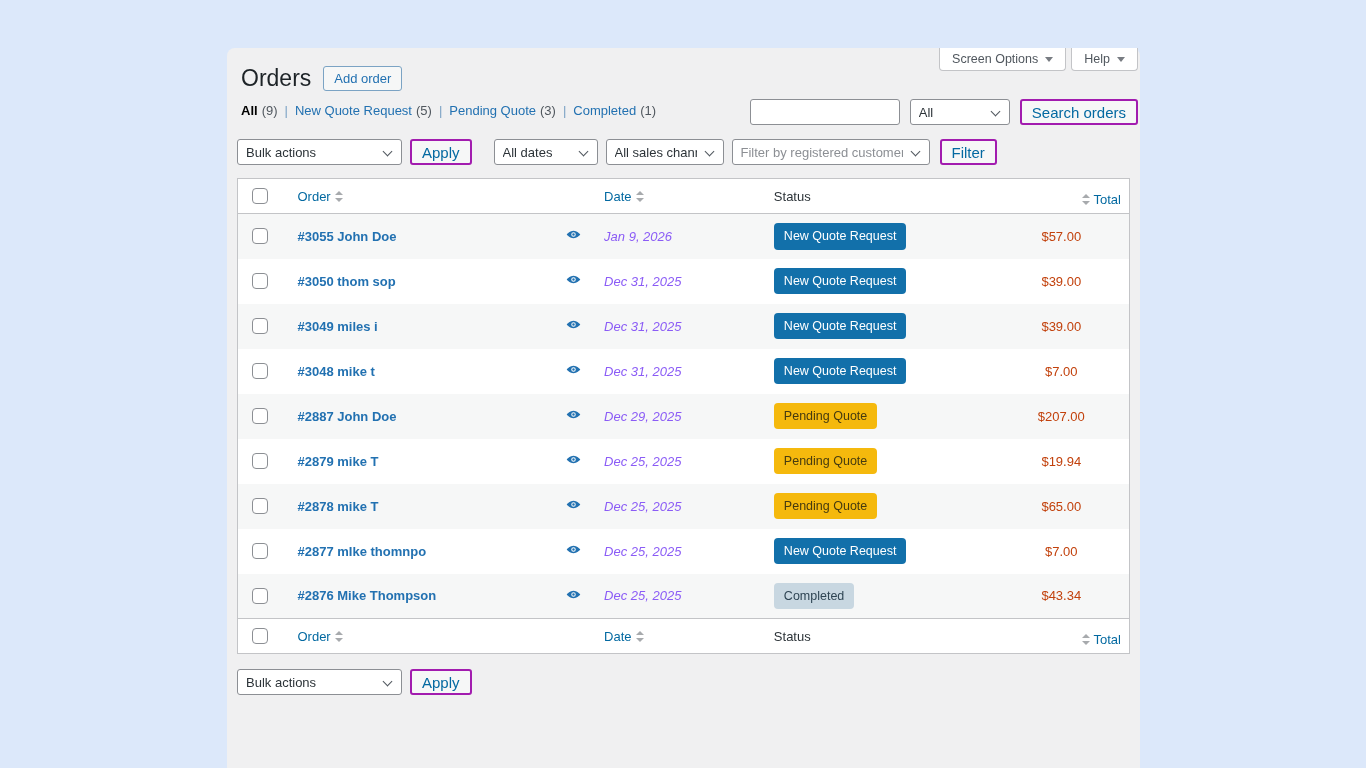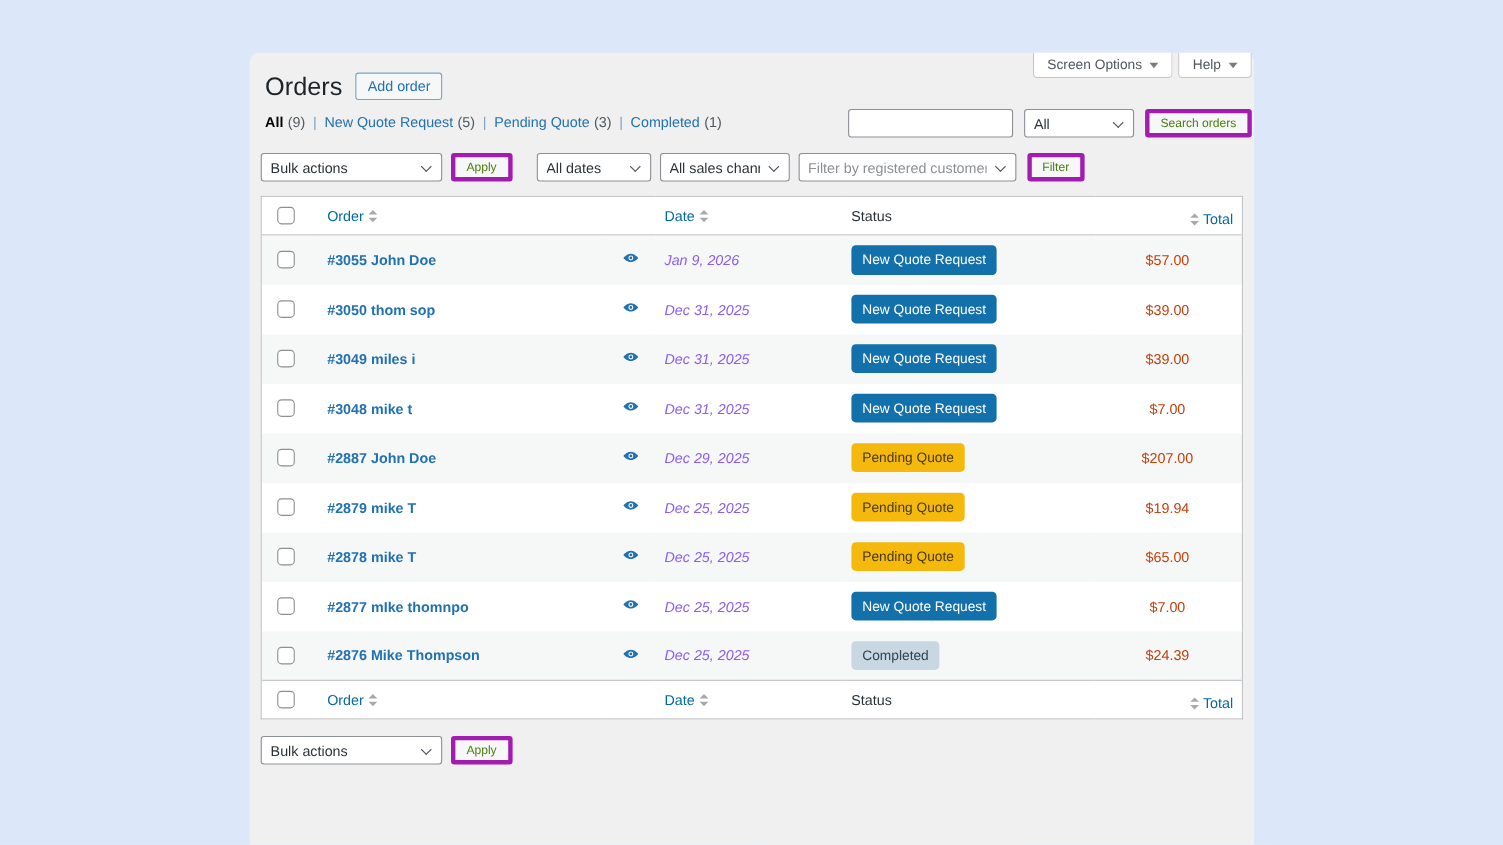--- a/index.html
+++ b/index.html
@@ -50,22 +50,22 @@
     transform:rotate(45deg); pointer-events:none;
   }
   select {
     appearance:none; -webkit-appearance:none; -moz-appearance:none;
     background:#fff; border:1px solid #8c8f94; border-radius:3px;
     height:26px; padding:0 26px 0 8px; font-family:inherit; font-size:13px; color:#2c3338;
     cursor:pointer;
   }
   .placeholder-select { color:#8c8f94; }
   .wp-button {
-    background:#f6f7f7; border:4px solid #a21caf; color:#4d7c0f;
-    border-radius:3px; height:26px; padding:0 10px; font-family:inherit; font-size:11px;
+    background:#f6f7f7; border:2px solid #a21caf; color:#0369a1;
+    border-radius:3px; height:26px; padding:0 10px; font-family:inherit; font-size:15px;
     cursor:pointer;
   }
   .ml8 { margin-left:8px; }
   .ml10 { margin-left:10px; }
   .ml22 { margin-left:22px; }
   
   .tablenav-top { position:absolute; left:10px; top:91px; display:flex; align-items:center; }
   .tablenav-bottom { position:absolute; left:10px; top:621px; display:flex; align-items:center; }
   .bulk-select { width:165px; }
   .dates-select { width:104px; }
@@ -374,21 +374,21 @@
     <td><a href="#" class="order-link">#2876 Mike Thompson</a></td>
     <td class="eye-cell">
       <span class="eye-btn">
         <svg width="15" height="15" viewBox="0 0 24 24" fill="#2271b1" aria-hidden="true">
           <path d="M12 6C6.6 6 2.3 10.6 1.2 12c1.1 1.4 5.4 6 10.8 6s9.7-4.6 10.8-6C21.7 10.6 17.4 6 12 6zm0 9.6a3.6 3.6 0 1 1 0-7.2 3.6 3.6 0 0 1 0 7.2zm0-5.6a2 2 0 1 0 0 4 2 2 0 0 0 0-4z"></path>
         </svg>
       </span>
     </td>
     <td class="date-cell">Dec 25, 2025</td>
     <td><span class="badge badge-completed">Completed</span></td>
-    <td class="total-cell">$24.39</td>
+    <td class="total-cell">$43.34</td>
   </tr>
       </tbody>
     <tfoot>
       <tr>
         <th class="cb-cell">
             <input type="checkbox" style="">
           </th>
         <th>
           <a href="#" class="sortable-link">
             <span>Order</span>

